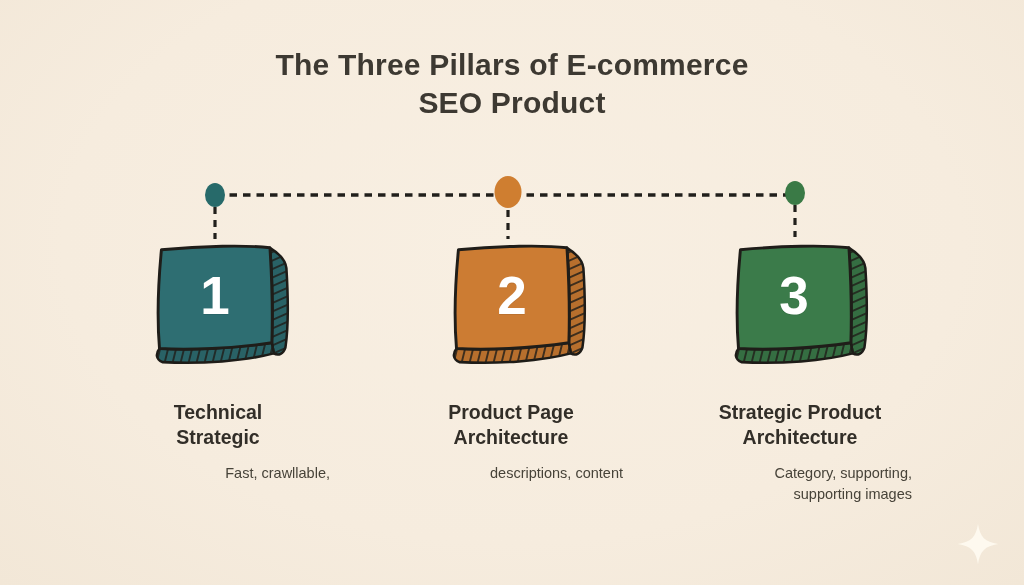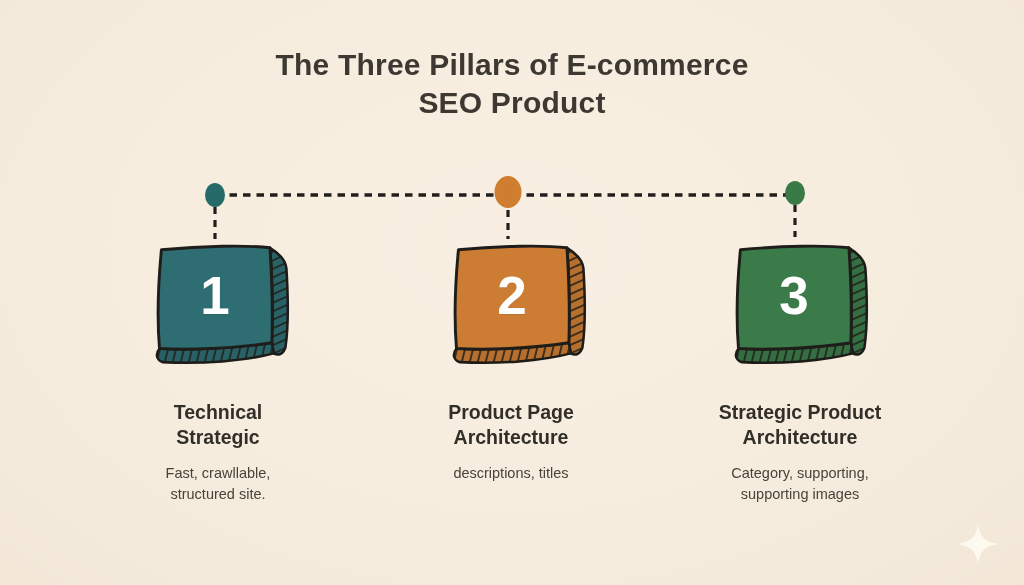--- a/index.html
+++ b/index.html
@@ -30,21 +30,21 @@
   #label-1{left:106px;}
   #label-2{left:399px;}
   #label-3{left:688px;}
   .label-heading{
     font-size:19.5px;line-height:25px;font-weight:700;color:#322e28;
   }
   .label-heading span{display:block;}
   .label-sub{
     margin-top:13px;font-size:14.5px;line-height:21px;color:#474339;
   }
-  .label-sub span{display:block;}
+  .label-sub span{display:block;text-align:right;}
   .sparkle{position:absolute;left:956px;top:522px;width:44px;height:44px;opacity:.92;filter:blur(.5px);}
 </style>
 </head>
 <body>
 
 <div class="stage">
 
   <h1 class="title" style="margin:0;">
     <span>The Three Pillars of E-commerce</span>
     <span>SEO Product</span>
@@ -113,31 +113,30 @@
     <div class="box-number">3</div>
   </div>
 
   <div class="label" id="label-1">
     <div class="label-heading">
       <span>Technical</span>
       <span>Strategic</span>
     </div>
     <div class="label-sub">
       <span>Fast, crawllable,</span>
-      <span>structured site.</span>
     </div>
   </div>
 
   <div class="label" id="label-2">
     <div class="label-heading">
       <span>Product Page</span>
       <span>Architecture</span>
     </div>
     <div class="label-sub">
-      <span>descriptions, titles</span>
+      <span>descriptions, content</span>
     </div>
   </div>
 
   <div class="label" id="label-3">
     <div class="label-heading">
       <span>Strategic Product</span>
       <span>Architecture</span>
     </div>
     <div class="label-sub">
       <span>Category, supporting,</span>

